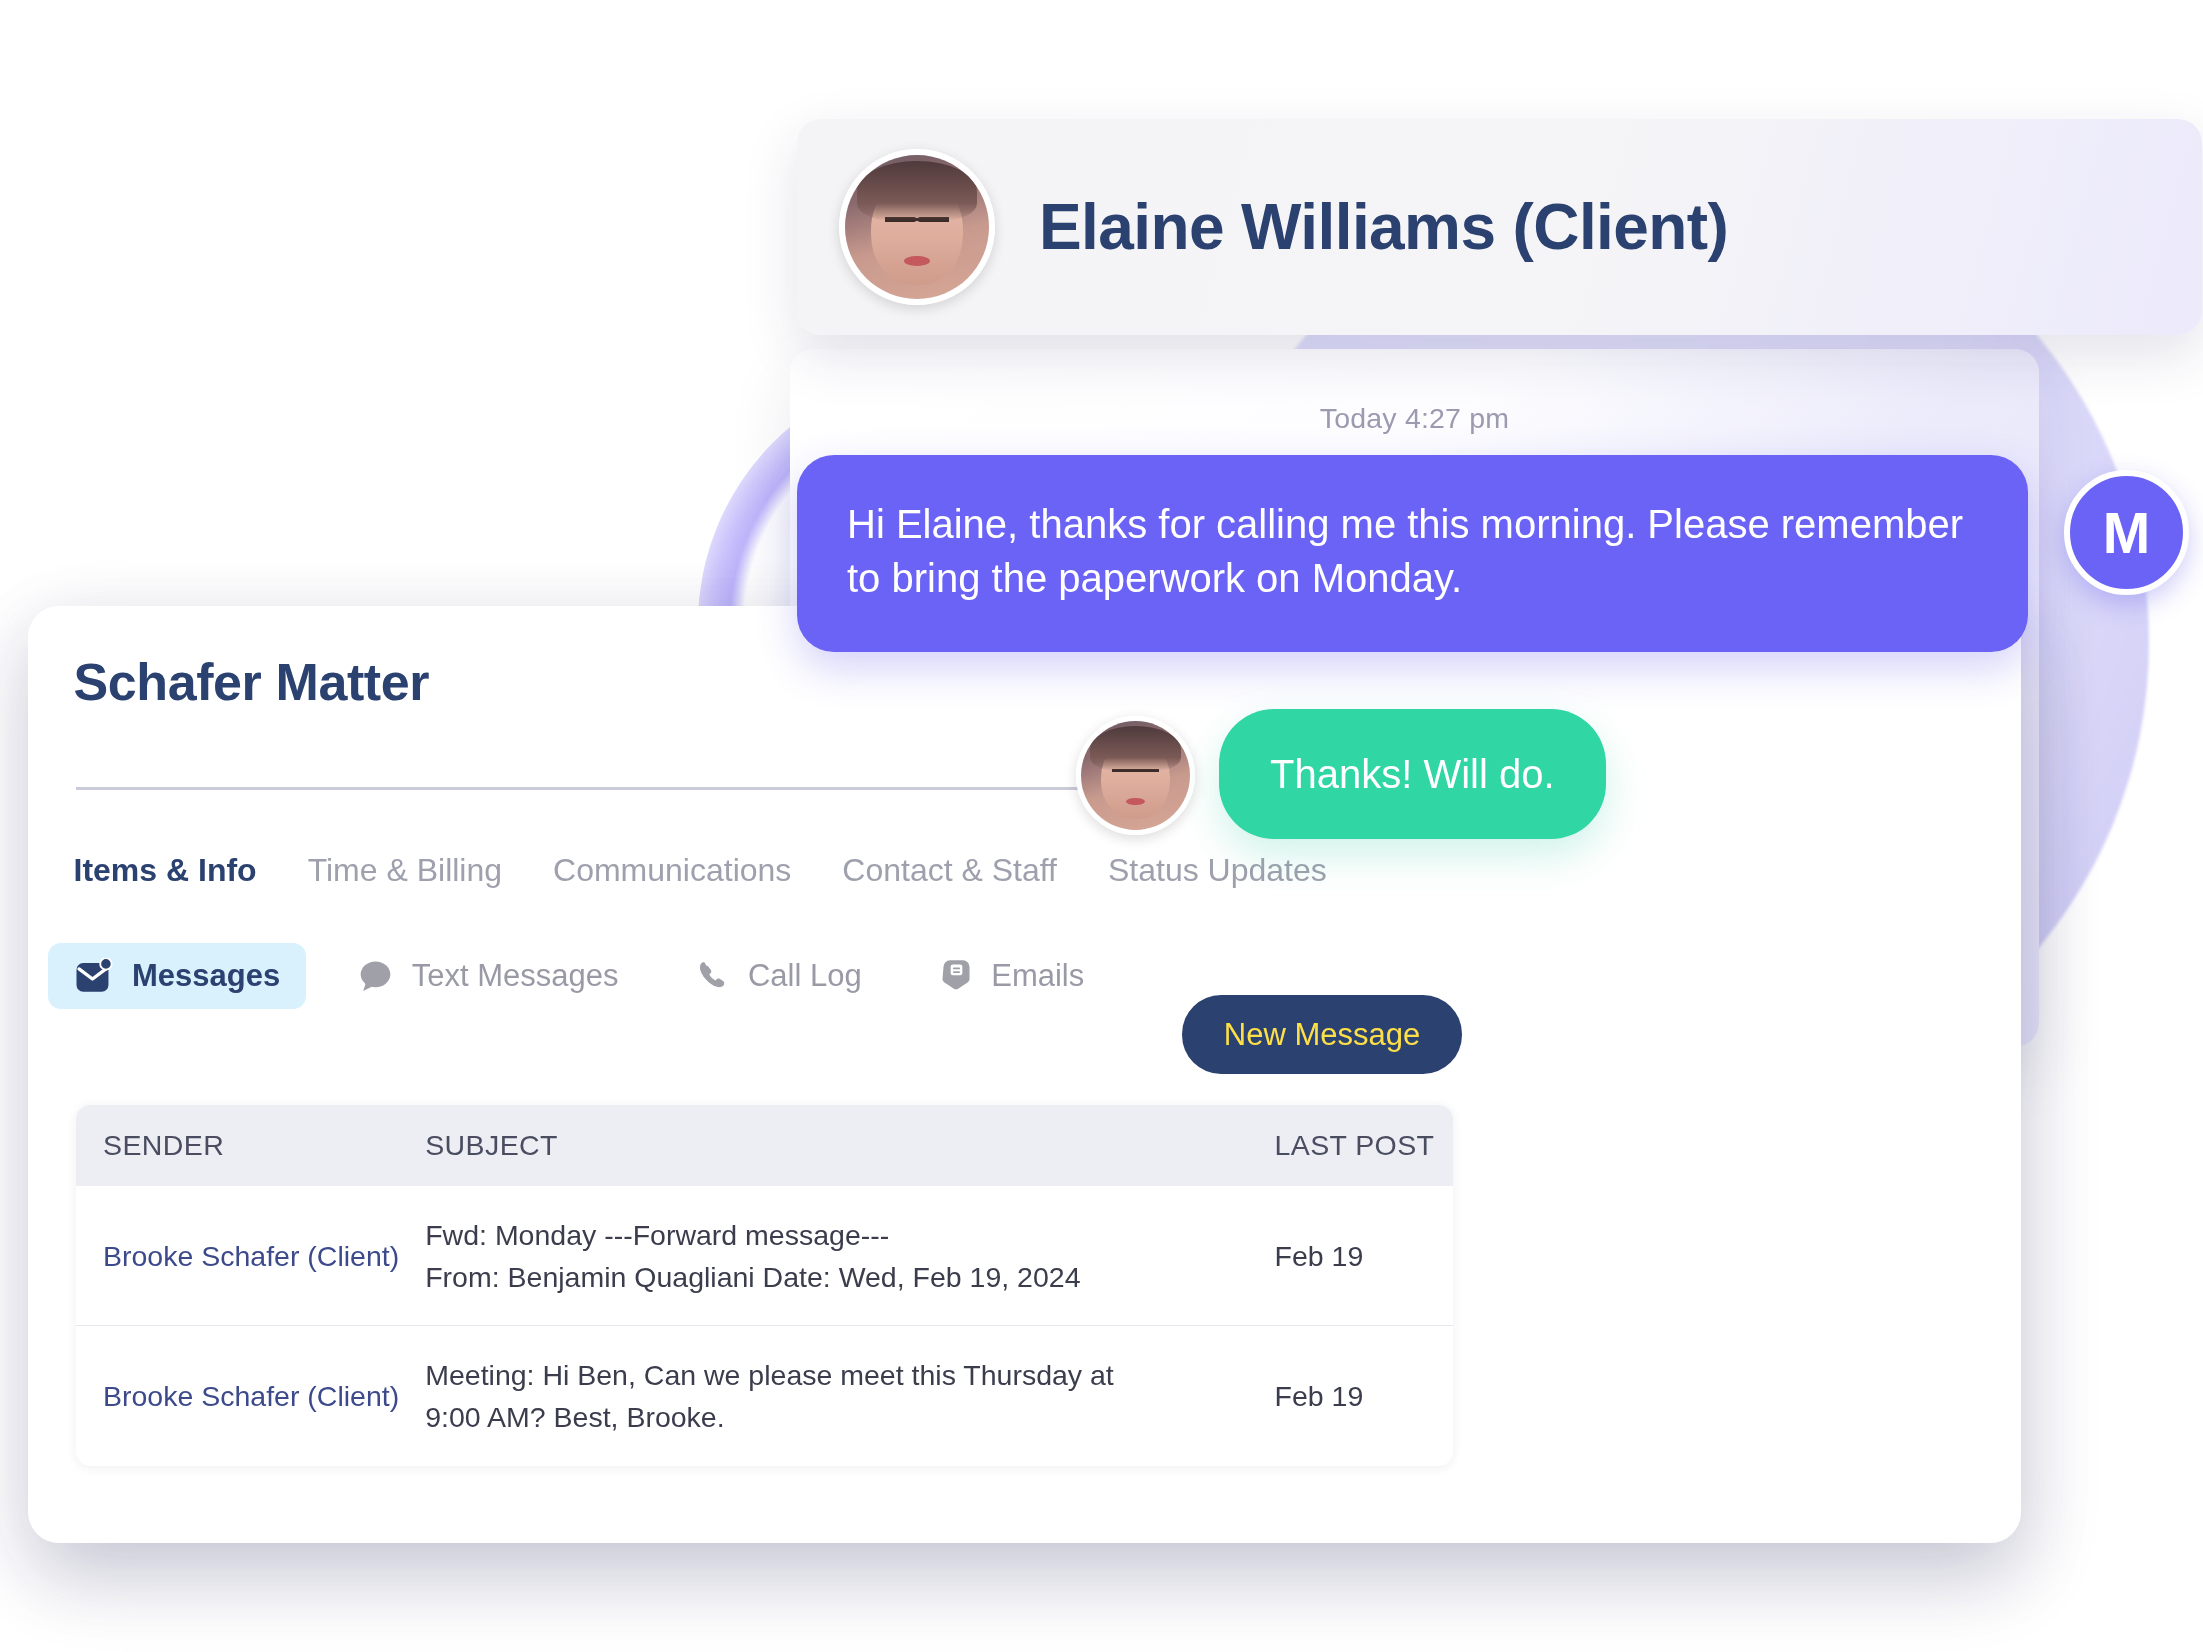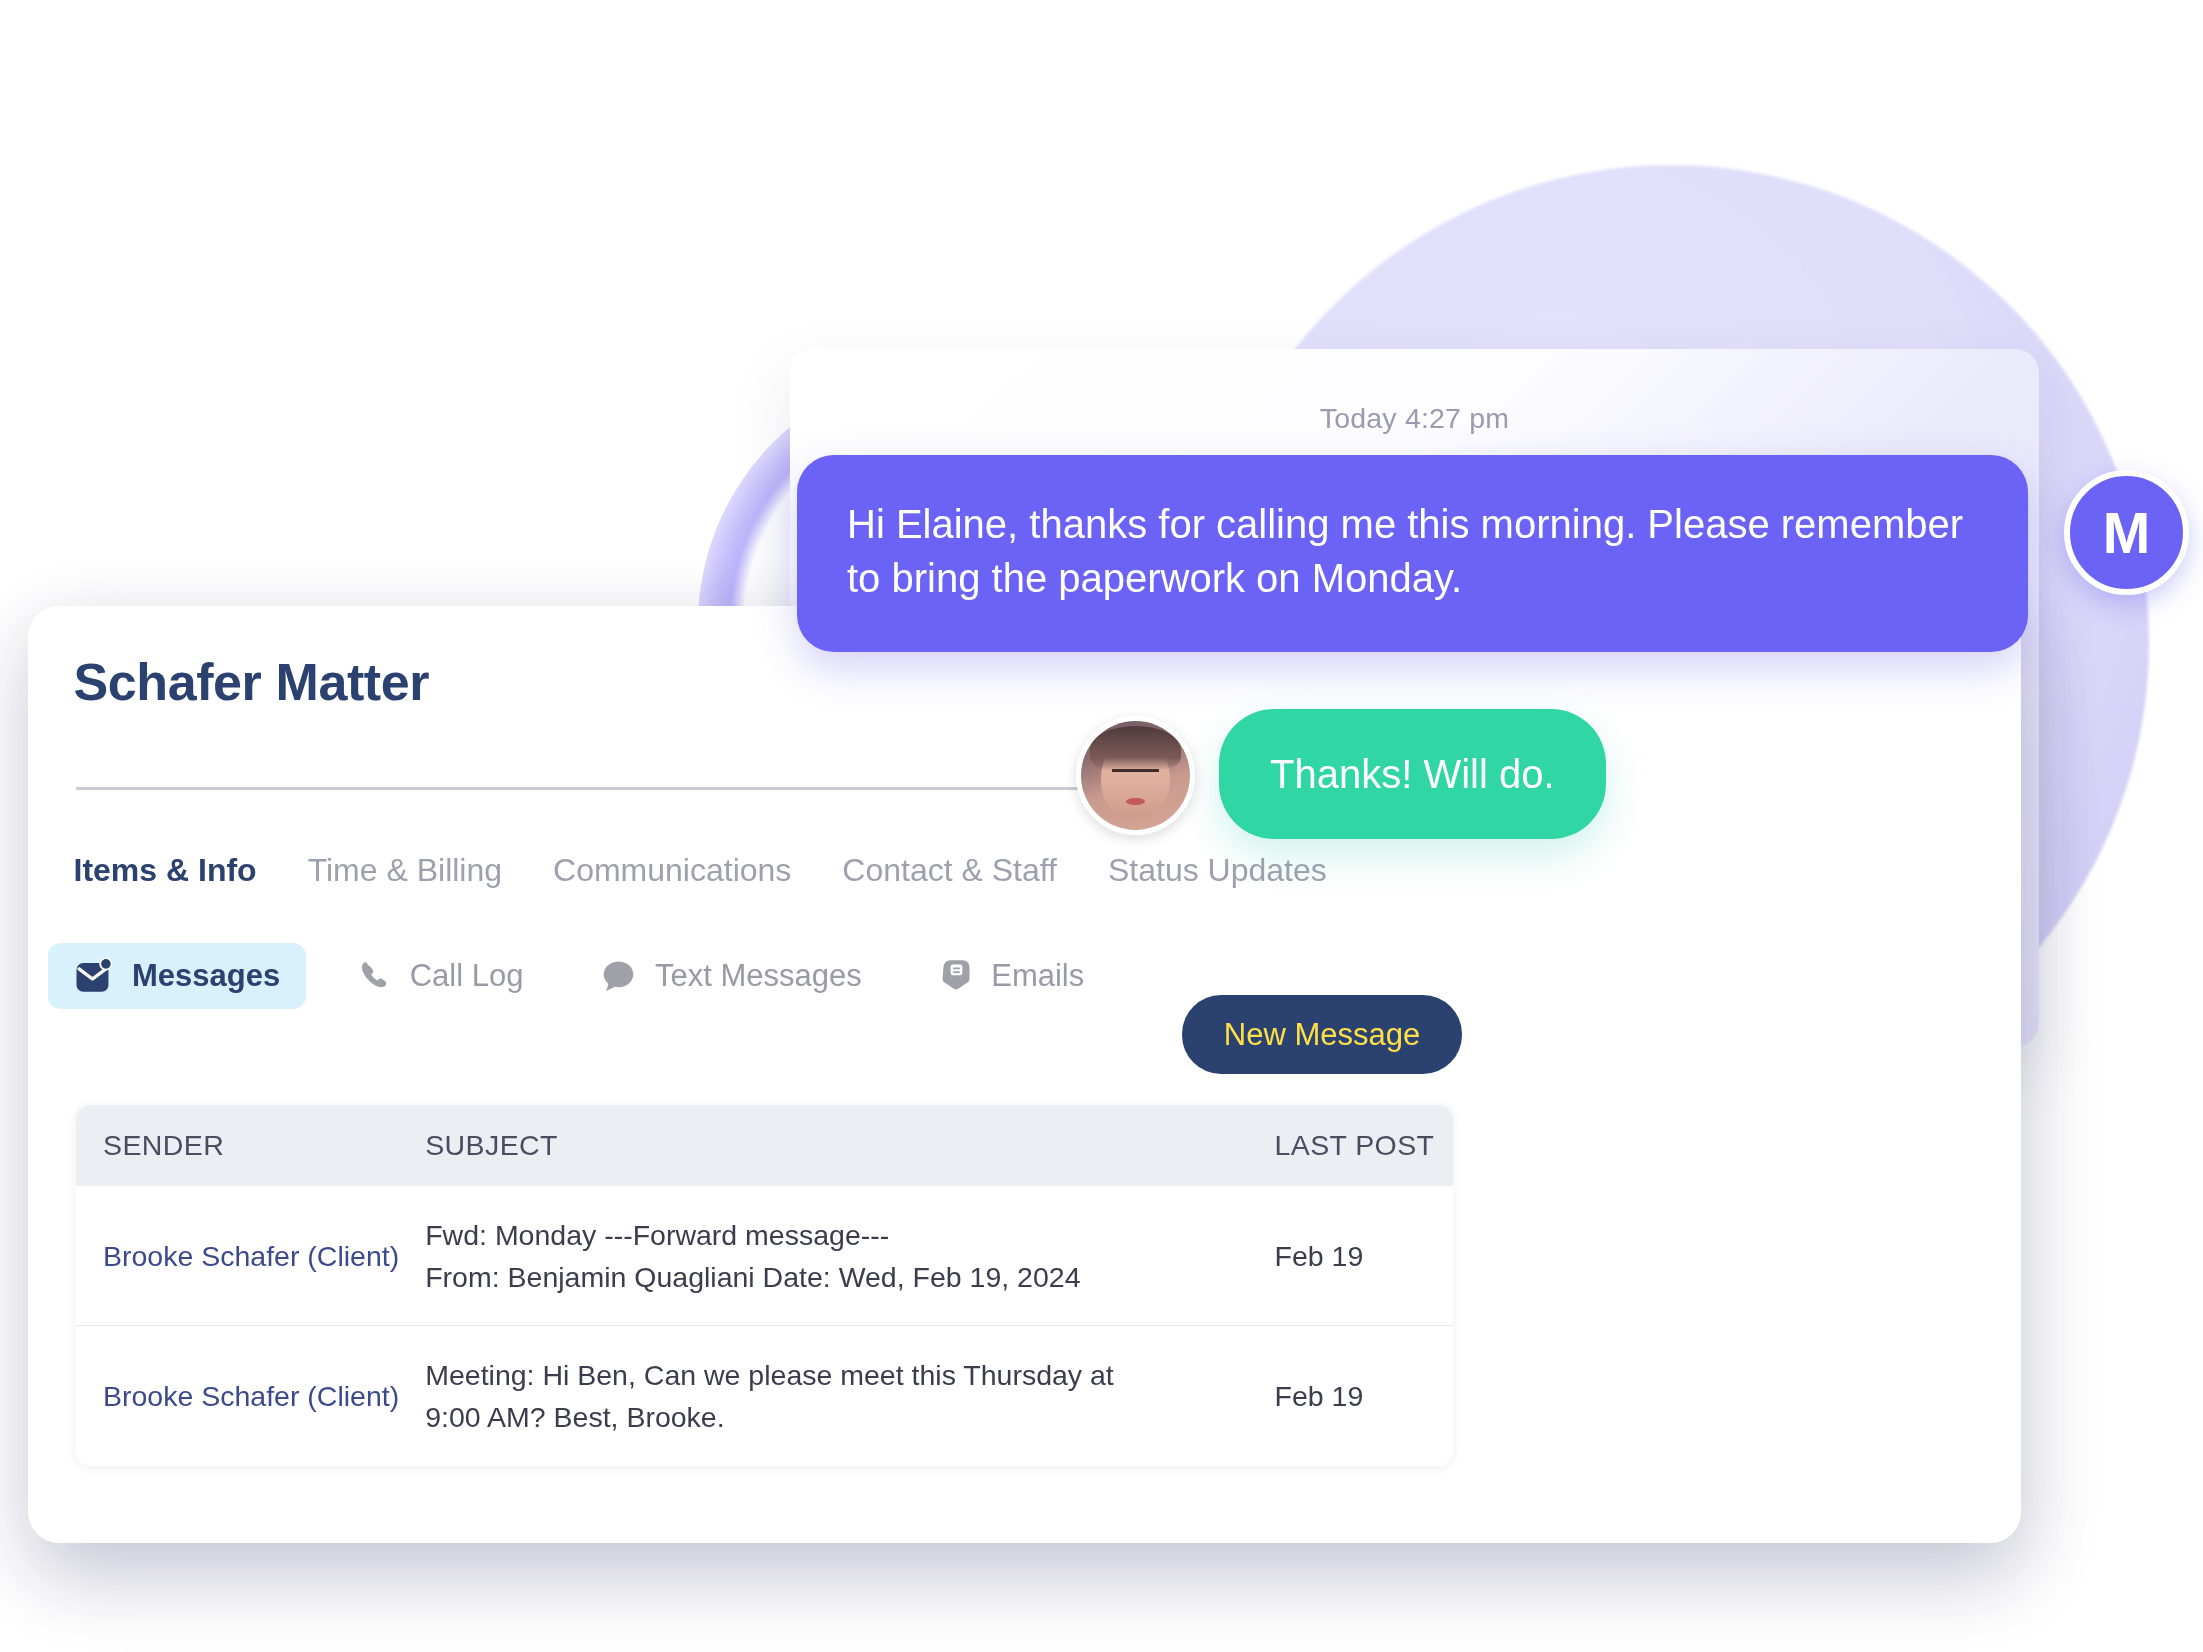--- a/index.html
+++ b/index.html
@@ -455,35 +455,35 @@
               <rect x="1" y="3" width="19" height="17" rx="4" fill="#2b4170"></rect>
               <path d="M2.5 6.5 L10.5 12.5 L18.5 6.5" stroke="#ffffff" stroke-width="2" fill="none" stroke-linecap="round" stroke-linejoin="round"></path>
               <circle cx="18.5" cy="3.5" r="3.4" fill="#2b4170" stroke="#ffffff" stroke-width="1.1"></circle>
             </svg>
           </span>
           <span>Messages</span>
         </div>
 
         <div class="chip">
           <span>
-            <svg width="37" height="37" viewBox="0 0 24 24">
-              <path d="M6.6 2.6c-.9 0-1.7.5-2.2 1.3-.9 1.5-.7 3.6.5 6 1.5 3 4.2 5.9 7.2 7.6 2.4 1.4 4.6 1.8 6.1 1 .9-.5 1.4-1.3 1.4-2.2 0-.5-.2-.9-.6-1.2l-2.3-1.6c-.6-.4-1.4-.3-1.9.2l-.9.9c-1.6-.9-3.1-2.3-4-3.9l.9-.9c.5-.5.6-1.3.2-1.9L9.4 5.6c-.3-.4-.8-.6-1.3-.6z" fill="#a0a0a8"></path>
-            </svg>
-          </span>
-          <span>Call Log</span>
-        </div>
-
-        <div class="chip">
-          <span>
             <svg width="39" height="37" viewBox="0 0 24 24">
               <ellipse cx="12" cy="10.6" rx="9.6" ry="8.4" fill="#a0a0a8"></ellipse>
               <path d="M5.6 16.6 L4 21.4 L9.6 18.6 Z" fill="#a0a0a8"></path>
             </svg>
           </span>
           <span>Text Messages</span>
+        </div>
+
+        <div class="chip">
+          <span>
+            <svg width="37" height="37" viewBox="0 0 24 24">
+              <path d="M6.6 2.6c-.9 0-1.7.5-2.2 1.3-.9 1.5-.7 3.6.5 6 1.5 3 4.2 5.9 7.2 7.6 2.4 1.4 4.6 1.8 6.1 1 .9-.5 1.4-1.3 1.4-2.2 0-.5-.2-.9-.6-1.2l-2.3-1.6c-.6-.4-1.4-.3-1.9.2l-.9.9c-1.6-.9-3.1-2.3-4-3.9l.9-.9c.5-.5.6-1.3.2-1.9L9.4 5.6c-.3-.4-.8-.6-1.3-.6z" fill="#a0a0a8"></path>
+            </svg>
+          </span>
+          <span>Call Log</span>
         </div>
 
         <div class="chip">
           <span>
             <svg width="37" height="39" viewBox="0 0 22 24">
               <path d="M3 6a4 4 0 0 1 4-4h8a4 4 0 0 1 4 4v7.6c0 .8-.4 1.5-1 1.9l-6 4a2.4 2.4 0 0 1-2.6 0l-6-4c-.6-.4-1-1.1-1-1.9z" fill="#a0a0a8"></path>
               <rect x="7.4" y="4.6" width="7.2" height="6.6" rx="1.4" fill="#ffffff"></rect>
               <rect x="8.8" y="6.4" width="4.4" height="1.2" rx=".6" fill="#a0a0a8"></rect>
               <rect x="8.8" y="8.7" width="4.4" height="1.2" rx=".6" fill="#a0a0a8"></rect>
             </svg>
@@ -520,20 +520,29 @@
             </tr>
           </tbody>
         </table>
       </div>
 
     </div>
   </div>
 
   <button class="new-message-btn">New Message</button>
 
+  <div class="header-pill">
+    <div class="header-av">
+      <div class="face woman">
+          <div class="face-eyes"></div>
+          <div class="face-lips"></div>
+        </div>
+    </div>
+    <div class="header-name">Elaine Williams (Client)</div>
+  </div>
 
   <div class="bubble-out">Hi Elaine, thanks for calling me this morning. Please remember to bring the paperwork on Monday.</div>
 
   <div class="bubble-in-wrap">
     <div class="bubble-in-av">
       <div class="face woman">
           <div class="face-eyes"></div>
           <div class="face-lips"></div>
         </div>
     </div>

